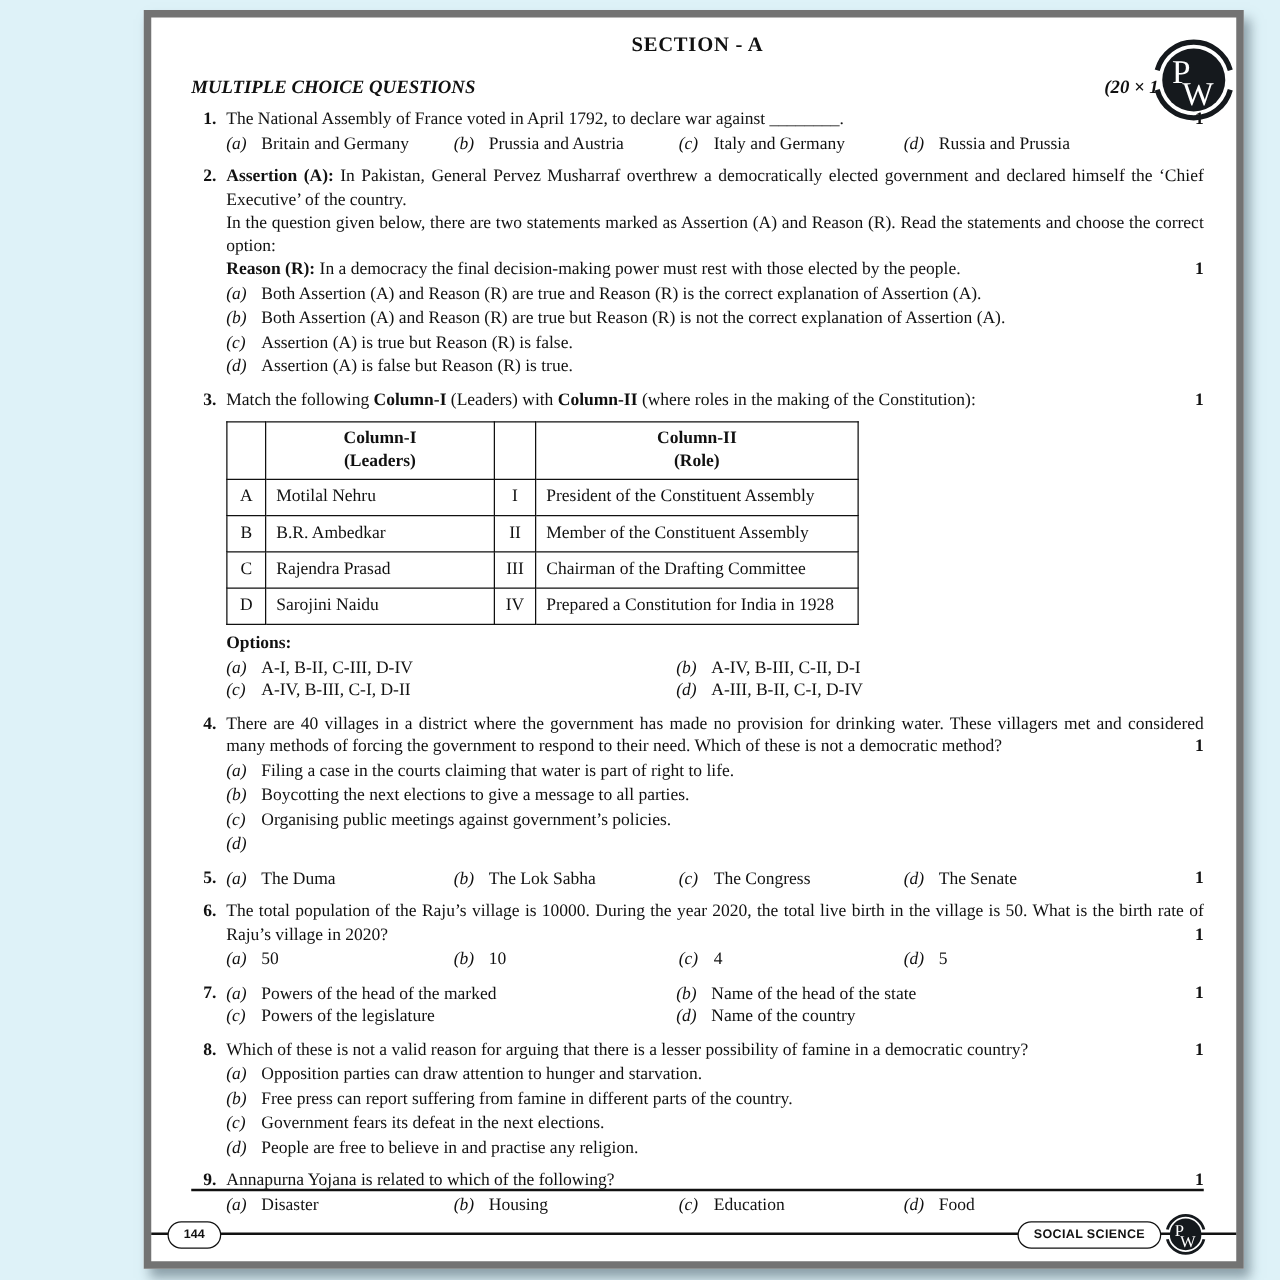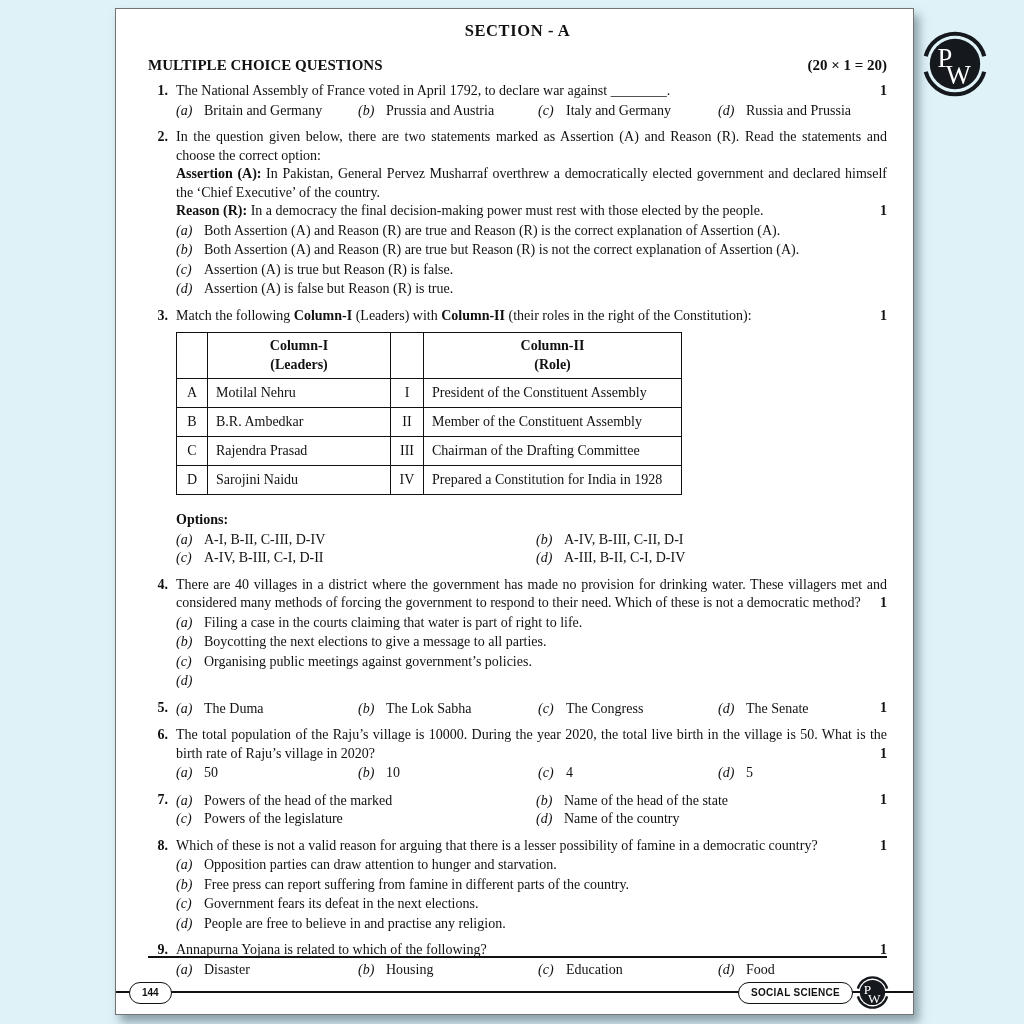--- a/index.html
+++ b/index.html
@@ -4,47 +4,47 @@
 <style>
   * { box-sizing: border-box; }
   html,body { margin:0; padding:0; }
   body {
     width:1024px; height:1024px; position:relative; overflow:hidden;
     background:#def2f8;
     font-family:"Liberation Serif", serif;
     color:#111;
   }
   .page {
-    position:absolute; left:115px; top:8px; width:799px; height:1007px;
-    background:#ffffff; border:1px solid #737373;
+    position:absolute; left:115px; top:8px; width:880px; height:1007px;
+    background:#ffffff; border:6px solid #737373;
     box-shadow:5px 7px 9px rgba(96,115,126,.65);
   }
   .content {
     position:absolute; left:32px; right:26px; top:13px;
     font-size:14px; line-height:18.5px;
   }
   .section-title {
     text-align:center; font-weight:bold; font-size:16.5px; letter-spacing:.6px;
   }
   .mcq-header {
     display:flex; justify-content:space-between; align-items:baseline;
-    font-weight:bold; font-size:15px; margin-top:15px;
+    font-weight:bold; font-size:15px; margin-top:15px;font-style:italic;
   }
   .q { display:flex; margin-top:8px; }
   .qnum { flex:0 0 20px; text-align:right; font-weight:bold; }
   .qbody { flex:1; margin-left:8px; min-width:0; }
   .qbody p { margin:0; text-align:justify; }
   .mark { float:right; font-weight:bold; margin-left:10px; }
   .opts { display:grid; margin-top:1px; }
   .g4 { grid-template-columns:182px 180px 180px 1fr; }
   .g2 { grid-template-columns:360px 1fr; }
   .opt { display:flex; }
   .ol { flex:0 0 28px; font-style:italic; }
   .opt-list .opt { margin-top:1px; }
-  .options-label { font-weight:bold; margin-top:16px; }
+  .options-label { font-weight:bold; margin-top:6px; }
   table.match {
     border-collapse:collapse; margin-top:7px; margin-bottom:2px;
   }
   table.match td {
     border:1.4px solid #111; padding:3px 8px; vertical-align:middle;
   }
   td.c-letter { width:31px; text-align:center; }
   td.c-leader { width:183px; }
   td.c-roman  { width:33px; text-align:center; }
   td.c-role   { width:258px; }
@@ -104,22 +104,22 @@
               <i class="ol">(d)</i>
               <span>Russia and Prussia</span>
             </span>
         </div>
       </div>
     </div>
 
     <div class="q">
       <span class="qnum">2.</span>
       <div class="qbody">
+        <p><b>Assertion (A):</b> <span>In Pakistan, General Pervez Musharraf overthrew a democratically elected government and declared himself the ‘Chief Executive’ of the country.</span></p>
         <p>In the question given below, there are two statements marked as Assertion (A) and Reason (R). Read the statements and choose the correct option:</p>
-        <p><b>Assertion (A):</b> <span>In Pakistan, General Pervez Musharraf overthrew a democratically elected government and declared himself the ‘Chief Executive’ of the country.</span></p>
         <p><span class="mark">1</span><b>Reason (R):</b> <span>In a democracy the final decision-making power must rest with those elected by the people.</span></p>
         <div class="opt-list">
           <div class="opt">
               <i class="ol">(a)</i>
               <span>Both Assertion (A) and Reason (R) are true and Reason (R) is the correct explanation of Assertion (A).</span>
             </div>
           <div class="opt">
               <i class="ol">(b)</i>
               <span>Both Assertion (A) and Reason (R) are true but Reason (R) is not the correct explanation of Assertion (A).</span>
             </div>
@@ -131,21 +131,21 @@
               <i class="ol">(d)</i>
               <span>Assertion (A) is false but Reason (R) is true.</span>
             </div>
         </div>
       </div>
     </div>
 
     <div class="q">
       <span class="qnum">3.</span>
       <div class="qbody">
-        <p><span class="mark">1</span><span>Match the following </span><b>Column-I</b><span> (Leaders) with </span><b>Column-II</b><span> (their roles in the right of the Constitution):</span></p>
+        <p><span class="mark">1</span><span>Match the following </span><b>Column-I</b><span> (Leaders) with </span><b>Column-II</b><span> (where roles in the making of the Constitution):</span></p>
         <table class="match">
           <tbody>
               <tr class="thead">
             <td class="c-letter"></td>
             <td class="c-leader"><span>Column-I</span><br><span>(Leaders)</span></td>
             <td class="c-roman"></td>
             <td class="c-role"><span>Column-II</span><br><span>(Role)</span></td>
           </tr>
           <tr class="trow">
             <td class="c-letter">A</td>

